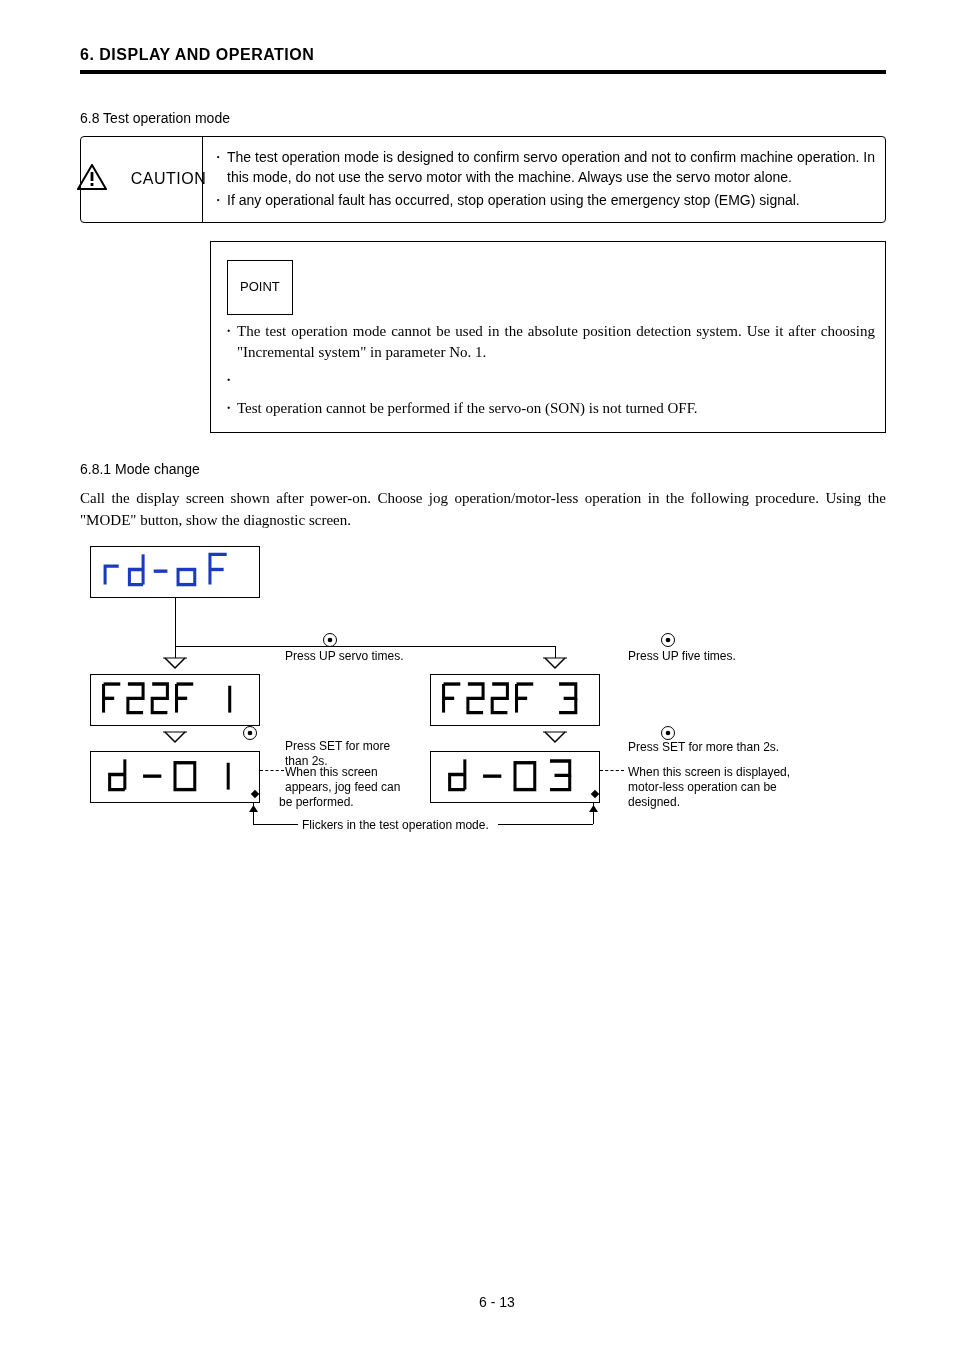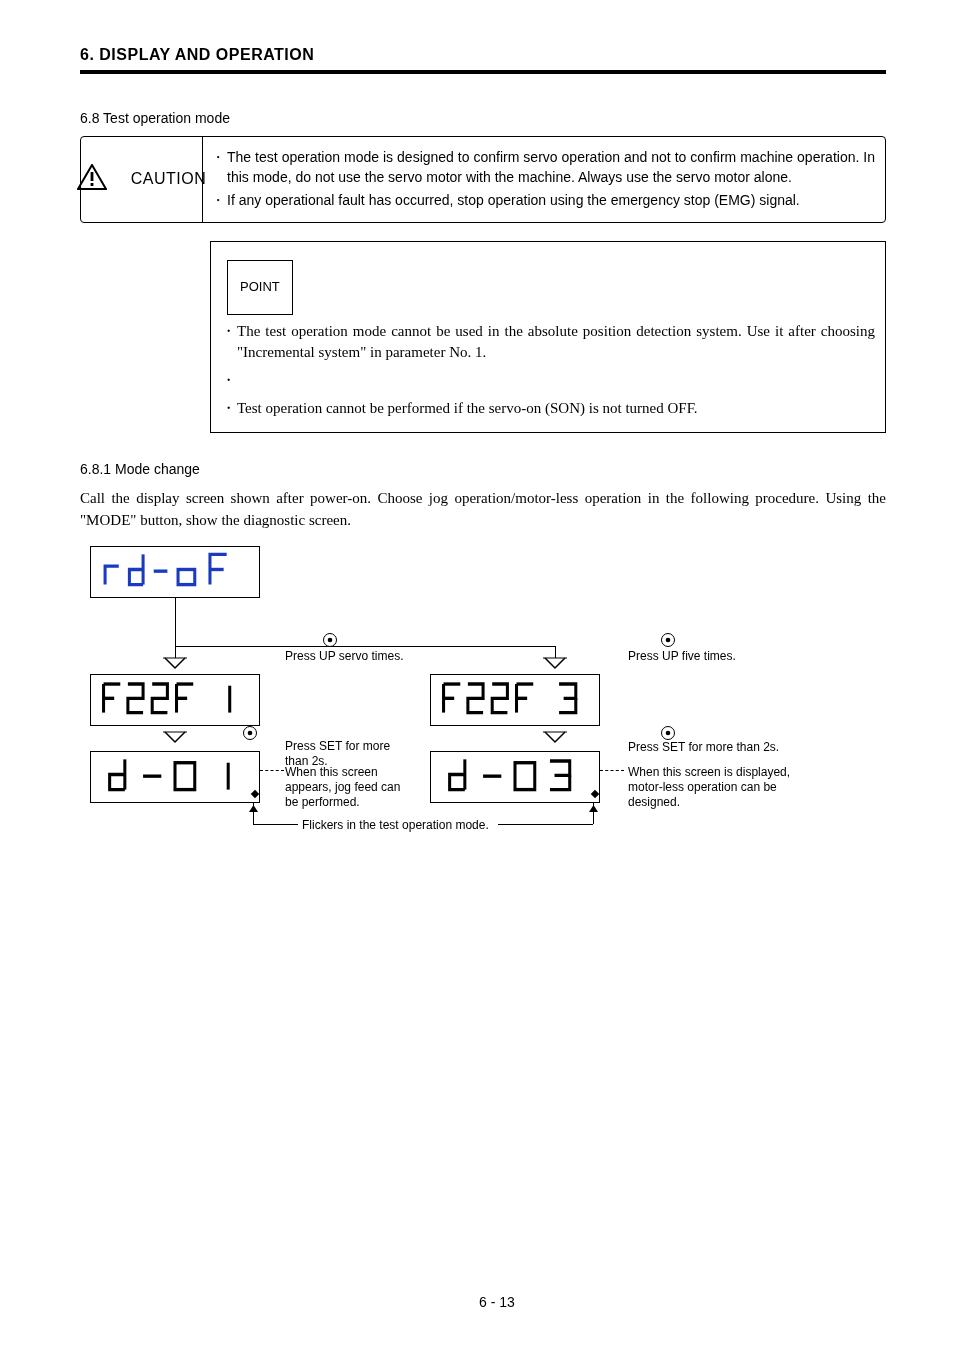--- a/index.html
+++ b/index.html
@@ -375,21 +375,21 @@
 
         <polyline points="146,6 172,6 172,23 152,23"></polyline>
           <polyline points="172,23 172,40 146,40"></polyline>
       </svg>
       <div class="blink-dot" style="left:164px; top:42px;"></div>
     </div>
 
     <div class="dashed-line" style="left:180px; top:224px; width:24px;"></div>
     <div class="label" style="left:205px; top:218px;">When this screen</div>
     <div class="label" style="left:205px; top:233px;">appears, jog feed can</div>
-    <div class="label" style="left:205px; top:248px;">be performed.</div>
+    <div class="label" style="left:199px; top:248px;">be performed.</div>
 
     <div class="dashed-line" style="left:520px; top:224px; width:24px;"></div>
     <div class="label" style="left:548px; top:218px;">When this screen is displayed,</div>
     <div class="label" style="left:548px; top:233px;">motor-less operation can be</div>
     <div class="label" style="left:548px; top:248px;">designed.</div>
 
     <div class="line" style="left:173px; top:256px; width:1px; height:22px;"></div>
 
     <div class="line" style="left:513px; top:256px; width:1px; height:22px;"></div>
 

